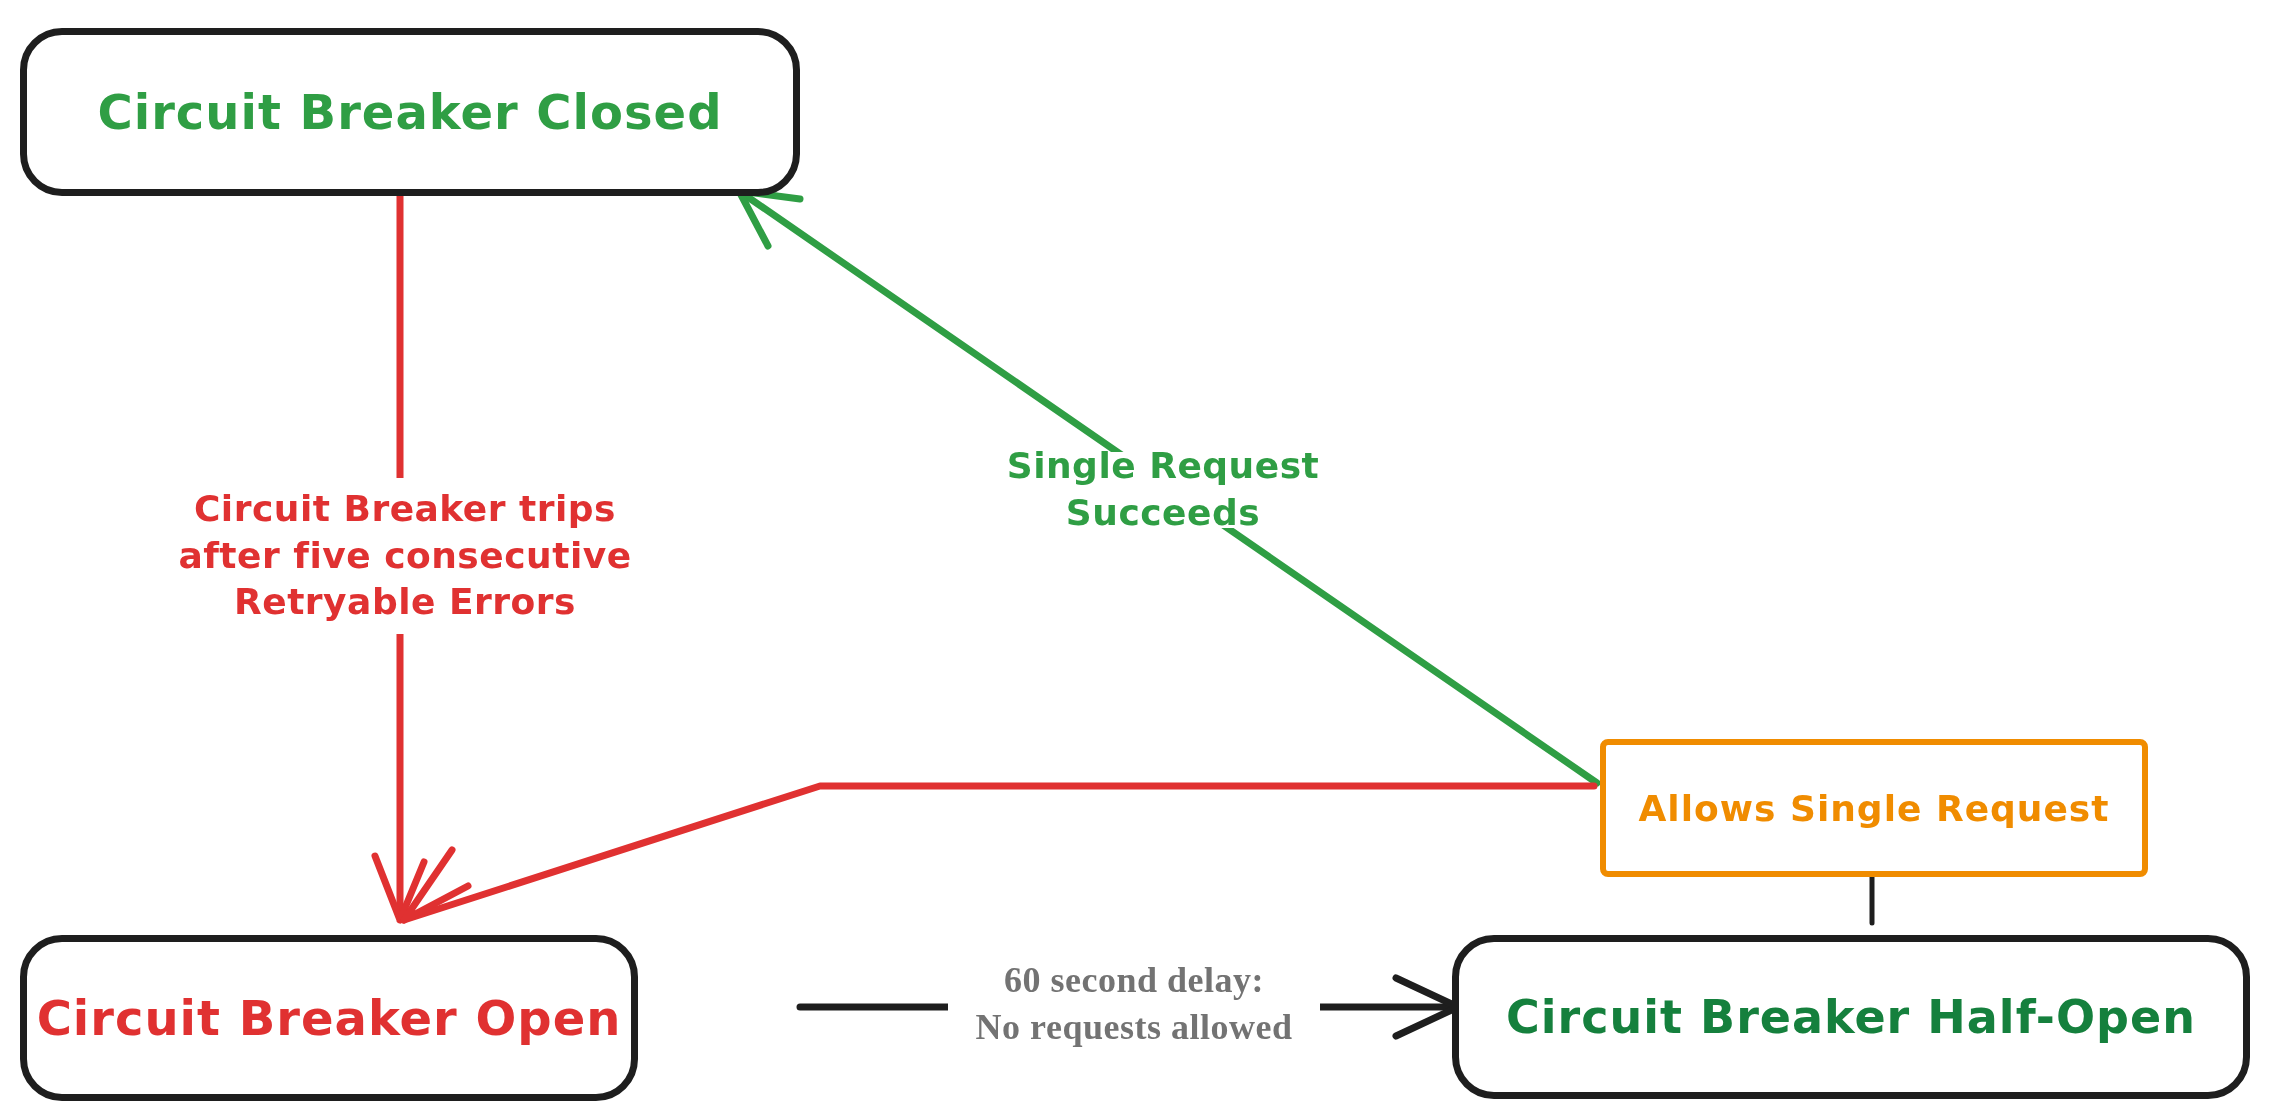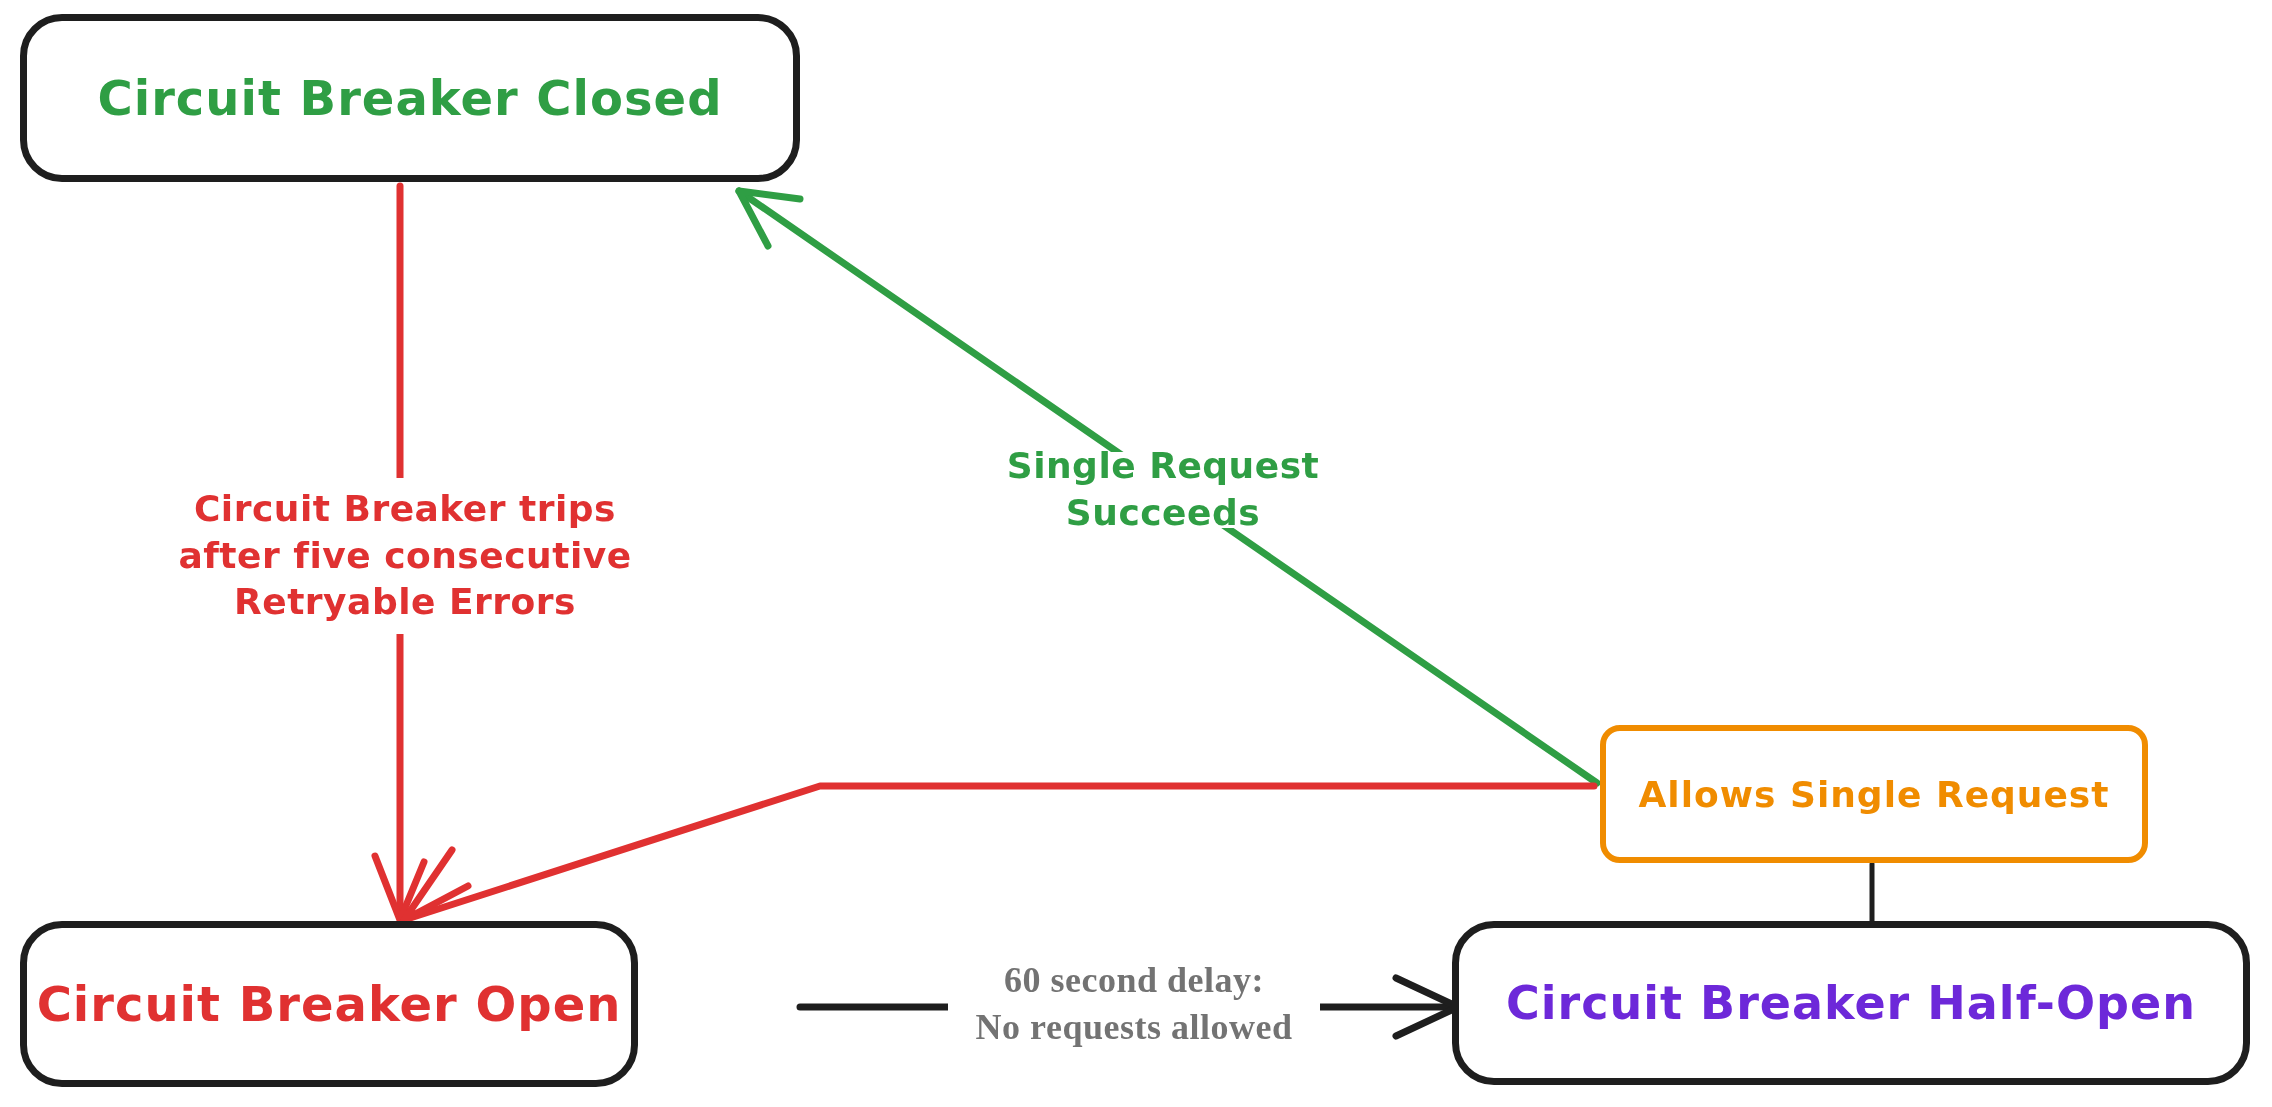--- a/index.html
+++ b/index.html
@@ -36,26 +36,27 @@
     box-sizing: border-box;
     background: #ffffff;
     border: 7px solid #1e1e1e;
     border-radius: 42px;
     display: flex;
     align-items: center;
     justify-content: center;
     text-align: center;
     font-weight: 700;
     letter-spacing: 1px;
+    margin-top: 14px;
   }
   .node-closed   { left: 20px;   top: 14px;  width: 780px; height: 168px; font-size: 48px; color: #2f9e44; }
   .node-open     { left: 20px;   top: 921px; width: 618px; height: 166px; font-size: 48px; color: #e03131; }
-  .node-halfopen { left: 1452px; top: 921px; width: 798px; height: 164px; font-size: 46px; color: #6d28d9; }
+  .node-halfopen { left: 1452px; top: 921px; width: 798px; height: 164px; font-size: 46px; color: #15803d; }
   .node-allows   { left: 1600px; top: 725px; width: 548px; height: 138px; font-size: 36px;
-                   color: #f08c00; border: 6px solid #f08c00; border-radius: 20px; }
+                   color: #f08c00; border: 6px solid #f08c00; border-radius: 8px; }
   .edge-label {
     position: absolute;
     background: #ffffff;
     display: flex;
     align-items: center;
     justify-content: center;
     text-align: center;
     font-weight: 700;
     font-size: 36px;
     line-height: 1.3;

